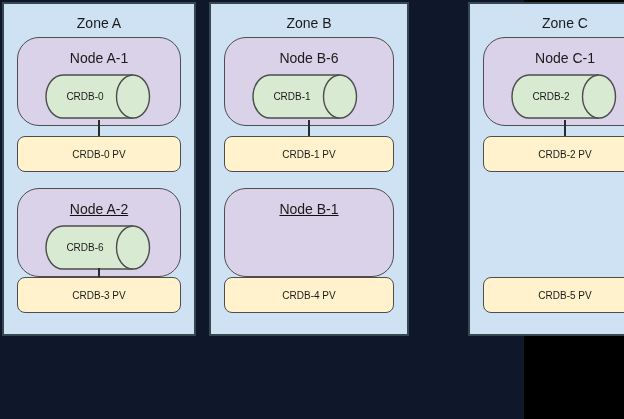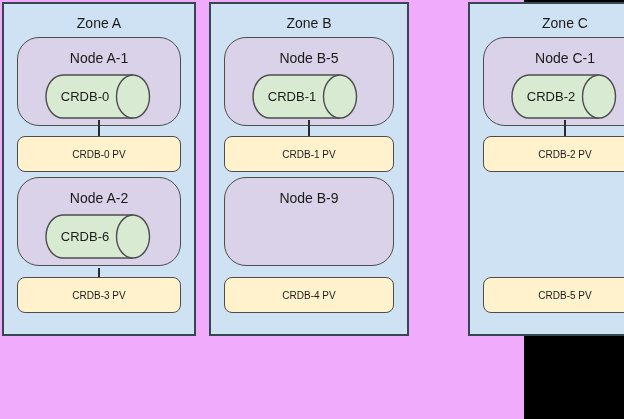--- a/index.html
+++ b/index.html
@@ -1,39 +1,39 @@
 <!DOCTYPE html>
 <html><head>
 <meta charset="utf-8">
 <style>
   html,body{margin:0;padding:0;}
   body{
     width:624px;height:419px;overflow:hidden;background:#000;
     font-family:"Liberation Sans", sans-serif;color:#111;
   }
-  .frame{position:relative;width:524px;height:419px;background:#f0abfc;}
+  .frame{position:relative;width:524px;height:419px;background:#0f172a;}
   .zone{
     position:absolute;top:2px;height:334px;box-sizing:border-box;
     background:#cfe2f3;border:2px solid #37474f;
   }
   .zone-title{
     padding-top:11px;text-align:center;font-size:14px;color:#1a1a1a;
   }
   .node{
     position:absolute;left:13px;right:13px;height:89px;box-sizing:border-box;
     background:#d9d2e9;border:1.4px solid #4d4d4d;border-radius:22px;
   }
   .node-1{top:33px;}
-  .node-2{top:173px;}
+  .node-2{top:184px;text-decoration:underline;}
   .node-label{margin-top:12px;text-align:center;font-size:14px;color:#1a1a1a;}
   .pod{position:absolute;left:27px;top:36px;width:106px;height:45px;}
   .pod-label{
     position:absolute;left:0;top:0;width:80px;height:45px;
     display:flex;align-items:center;justify-content:center;
-    font-size:13px;color:#1a1a1a;
+    font-size:10px;color:#1a1a1a;
   }
   .connector{
     position:absolute;width:2px;background:#2b2b2b;left:calc(50% - 1px);
   }
   .conn-1{top:116px;height:17px;}
   .conn-2{top:264px;height:16px;}
   .pv{
     position:absolute;left:13px;right:13px;height:36px;box-sizing:border-box;
     background:#fff2cc;border:1.4px solid #4d4d4d;border-radius:8px;
     display:flex;align-items:center;justify-content:center;
@@ -74,34 +74,34 @@
       </div>
     </div>
     <div class="connector conn-2"></div>
     <div class="pv pv-2">CRDB-3 PV</div>
   </section>
 
   <section class="zone" style="left:209px;width:200px;">
     <div class="zone-title">Zone B</div>
 
     <div class="node node-1">
-      <div class="node-label">Node B-5</div>
+      <div class="node-label">Node B-6</div>
       <div class="pod">
         <svg width="106" height="45" viewBox="0 0 106 45">
           <path d="M 88 1 L 18 1 A 17 21.5 0 0 0 18 44 L 88 44" fill="#d9ead3" stroke="#4d4d4d" stroke-width="1.4"></path>
           <ellipse cx="88" cy="22.5" rx="16.5" ry="21.5" fill="#d9ead3" stroke="#4d4d4d" stroke-width="1.4"></ellipse>
         </svg>
         <div class="pod-label">CRDB-1</div>
       </div>
     </div>
     <div class="connector conn-1"></div>
     <div class="pv pv-1">CRDB-1 PV</div>
 
     <div class="node node-2">
-      <div class="node-label">Node B-9</div>
+      <div class="node-label">Node B-1</div>
     </div>
     <div class="pv pv-2">CRDB-4 PV</div>
   </section>
 
   <section class="zone" style="left:427px;width:194px;margin-left:41px;">
     <div class="zone-title">Zone C</div>
 
     <div class="node node-1">
       <div class="node-label">Node C-1</div>
       <div class="pod">

